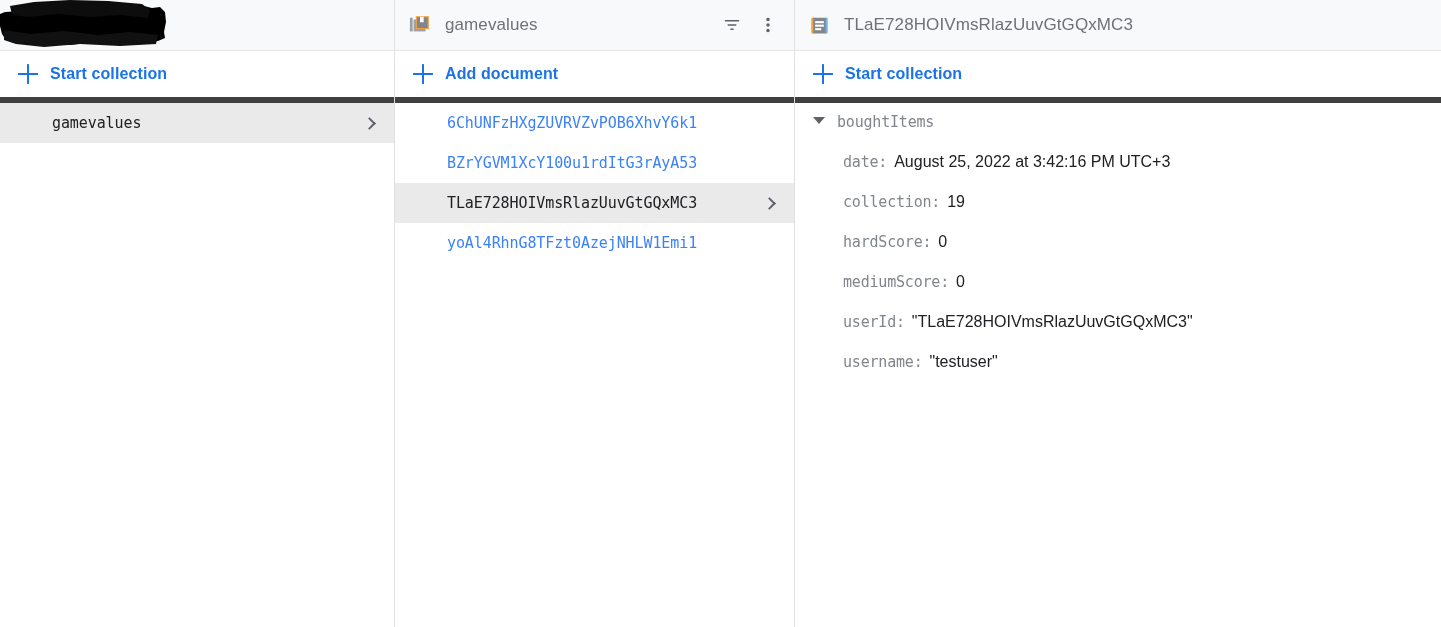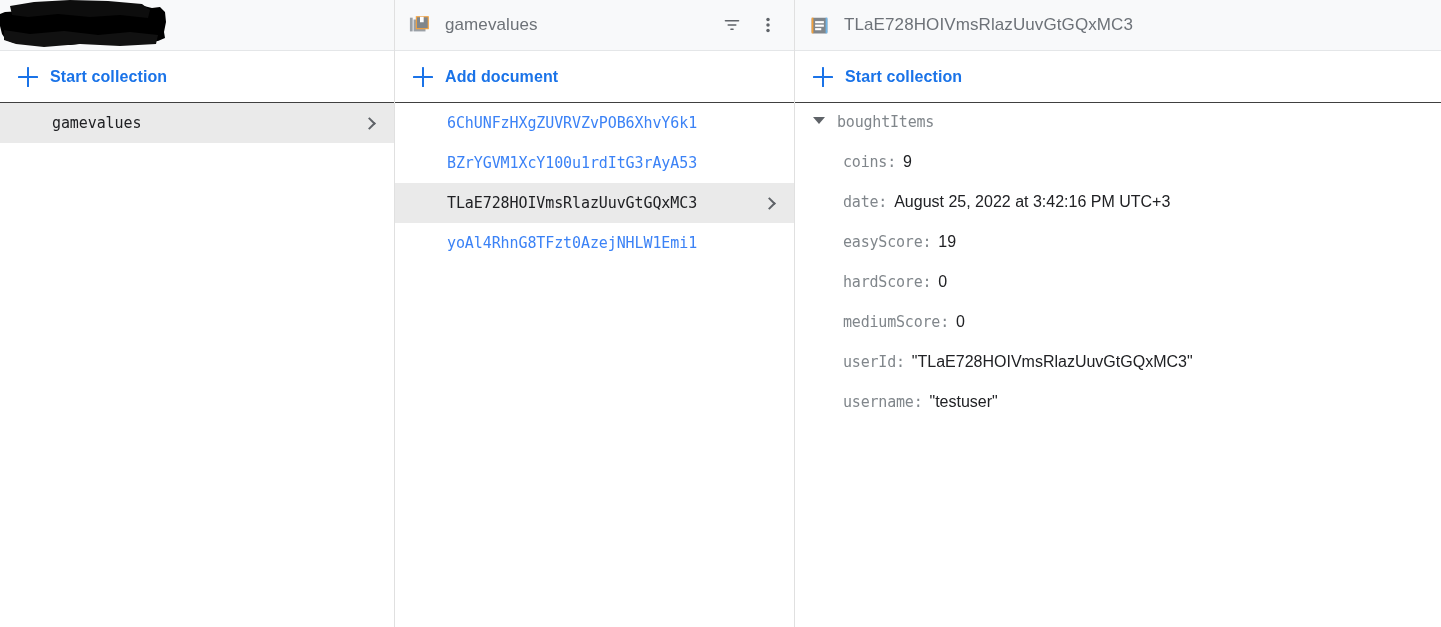--- a/index.html
+++ b/index.html
@@ -70,21 +70,21 @@
     gap: 16px;
   }
 
   
   .action-row {
     height: 52px;
     flex: 0 0 52px;
     display: flex;
     align-items: center;
     background: #ffffff;
-    border-bottom: 1px solid #404040;
+    border-bottom: 6px solid #404040;
     padding-left: 18px;
     cursor: pointer;
     user-select: none;
   }
   .action-row.no-border { border-bottom: none; }
   .action-label {
     color: #1a73e8;
     font-size: 16px;
     font-weight: bold;
     font-family: "Liberation Sans", sans-serif;
@@ -298,32 +298,28 @@
     </div>
 
 
     <div class="fields">
 
       <div class="field-row parent">
         <span class="caret"></span>
         <span class="field-key">boughtItems</span>
       </div>
 
-      <div class="field-row">
-        <span class="field-key">coins:</span>
-        <span class="field-val">9</span>
-      </div>
 
       <div class="field-row">
         <span class="field-key">date:</span>
         <span class="field-val">August 25, 2022 at 3:42:16 PM UTC+3</span>
       </div>
 
       <div class="field-row">
-        <span class="field-key">easyScore:</span>
+        <span class="field-key">collection:</span>
         <span class="field-val">19</span>
       </div>
 
       <div class="field-row">
         <span class="field-key">hardScore:</span>
         <span class="field-val">0</span>
       </div>
 
       <div class="field-row">
         <span class="field-key">mediumScore:</span>

